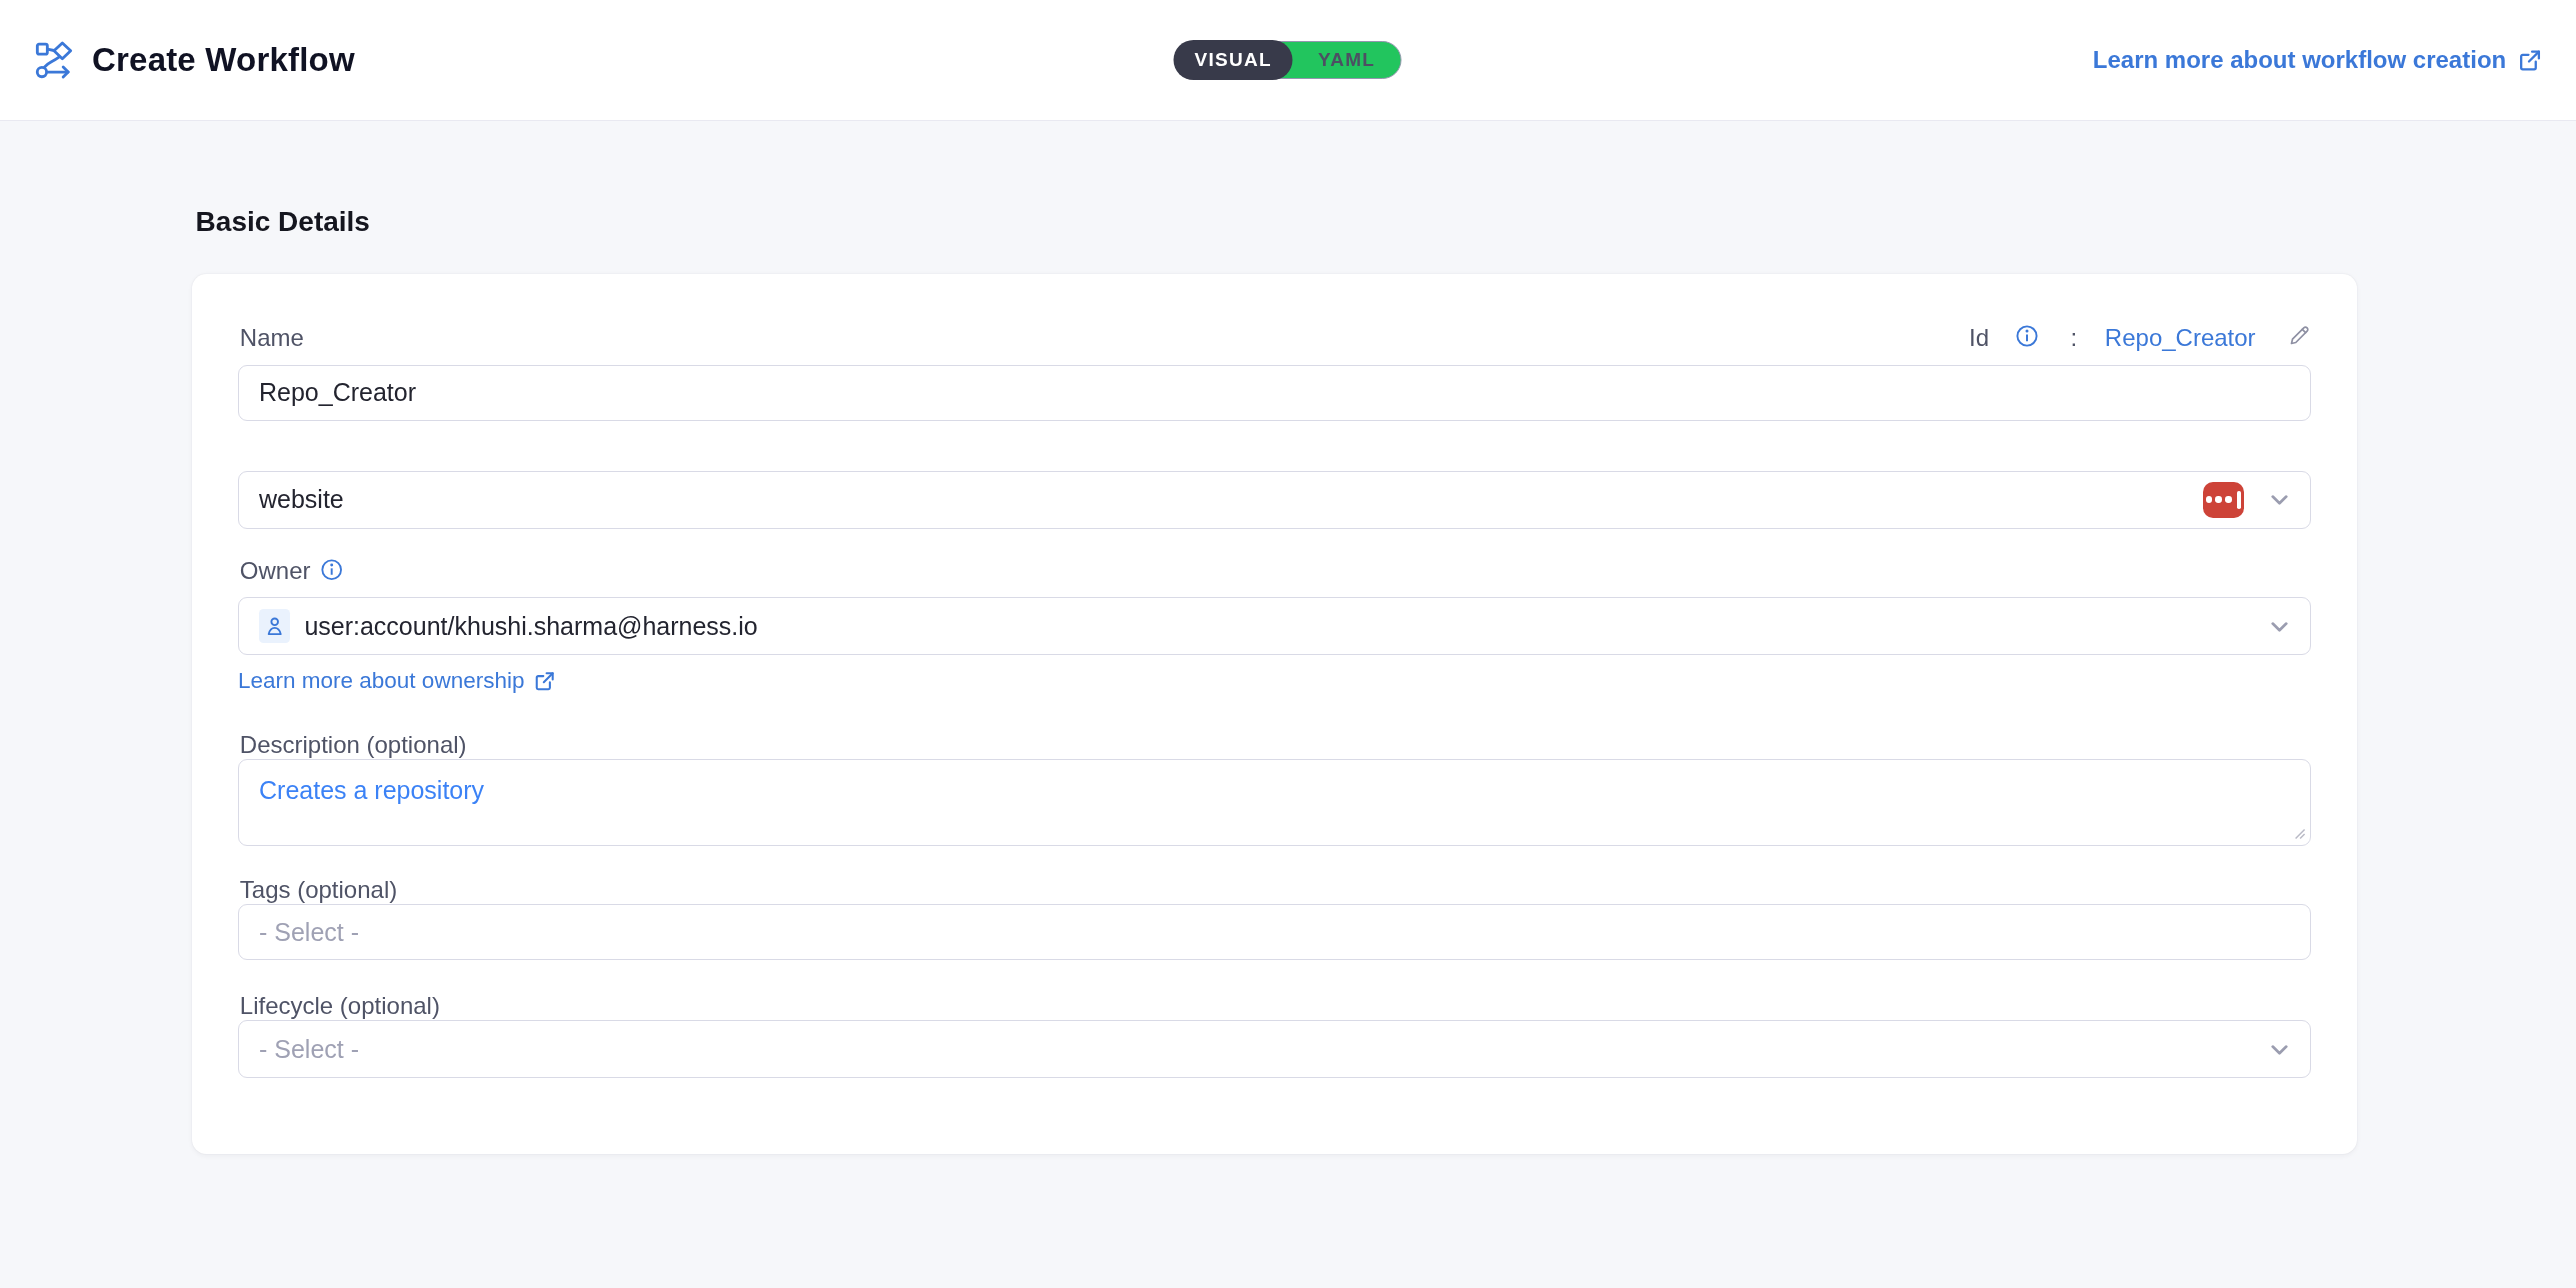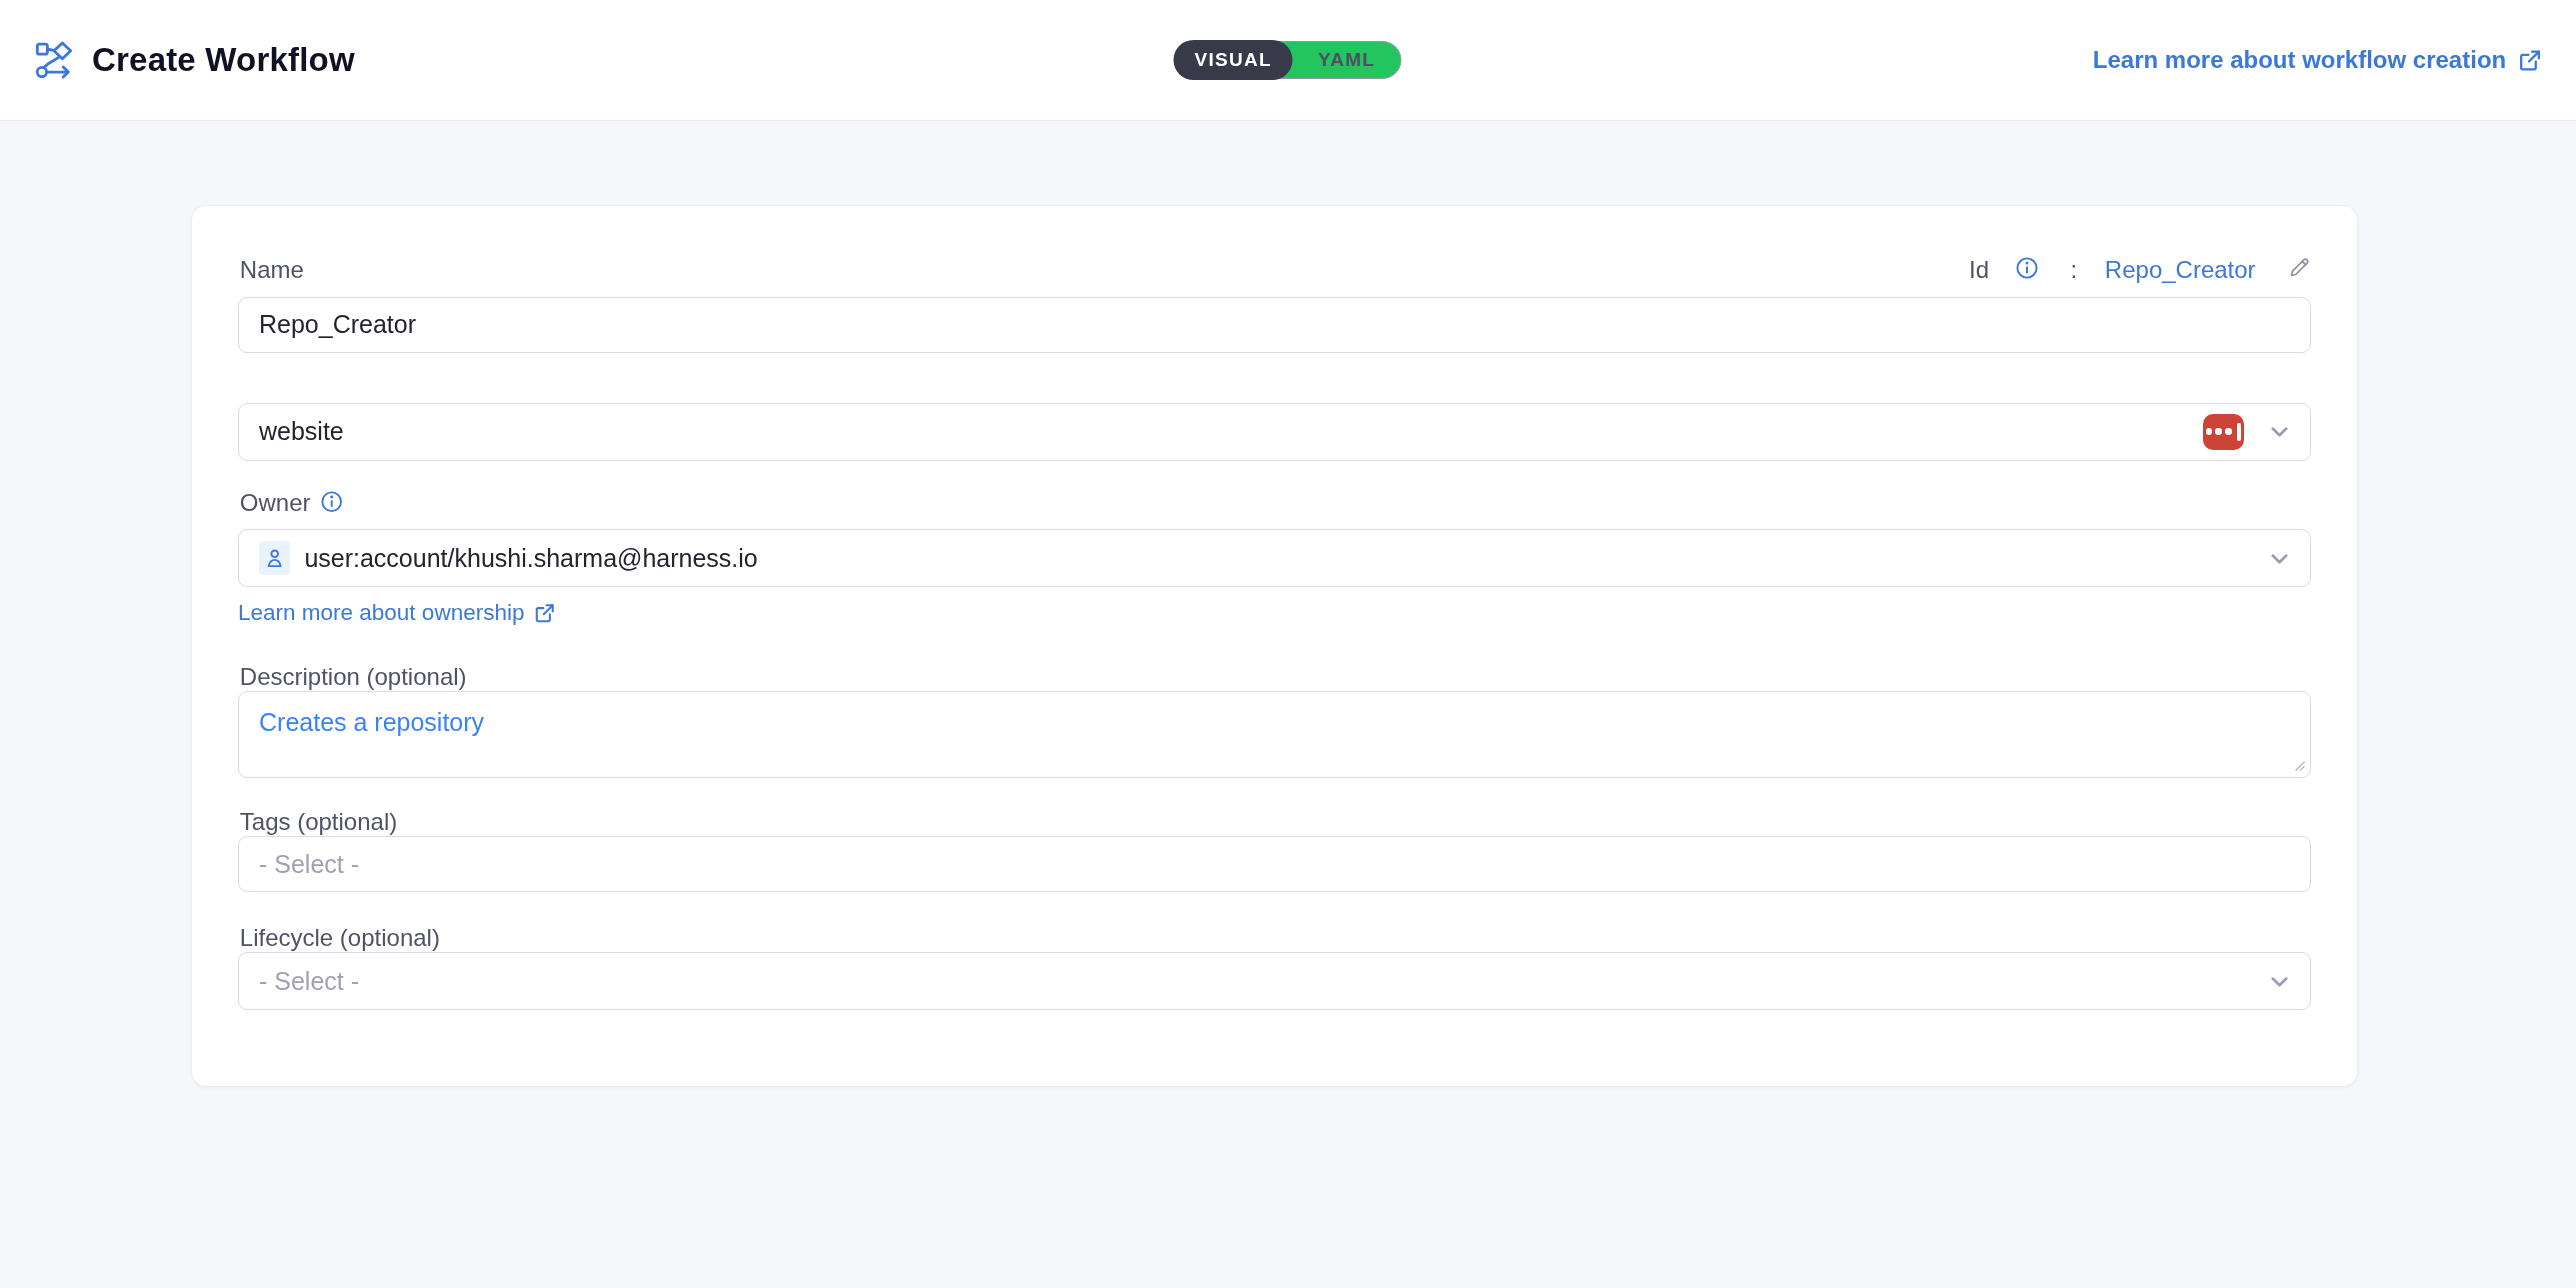--- a/index.html
+++ b/index.html
@@ -234,20 +234,21 @@
       <svg width="25" height="25" viewBox="0 0 24 24" fill="none" stroke="#3b78d8" stroke-width="2.2" stroke-linecap="round" stroke-linejoin="round">
         <path d="M18 13v6a1.5 1.5 0 0 1-1.5 1.5h-11A1.5 1.5 0 0 1 4 19V8a1.5 1.5 0 0 1 1.5-1.5H11"></path>
         <path d="M14.5 3.5H21V10"></path>
         <path d="M21 3.5 11.5 13"></path>
       </svg>
     </span>
   </a>
 </div>
 
 <div class="page">
+  <h2 class="section-title">Basic Details</h2>
 
   <div class="card">
 
     
     <div class="label-row">
       <div class="field-label">
         <span>Name</span>
       </div>
       <div class="id-row">
         <span>Id</span>

